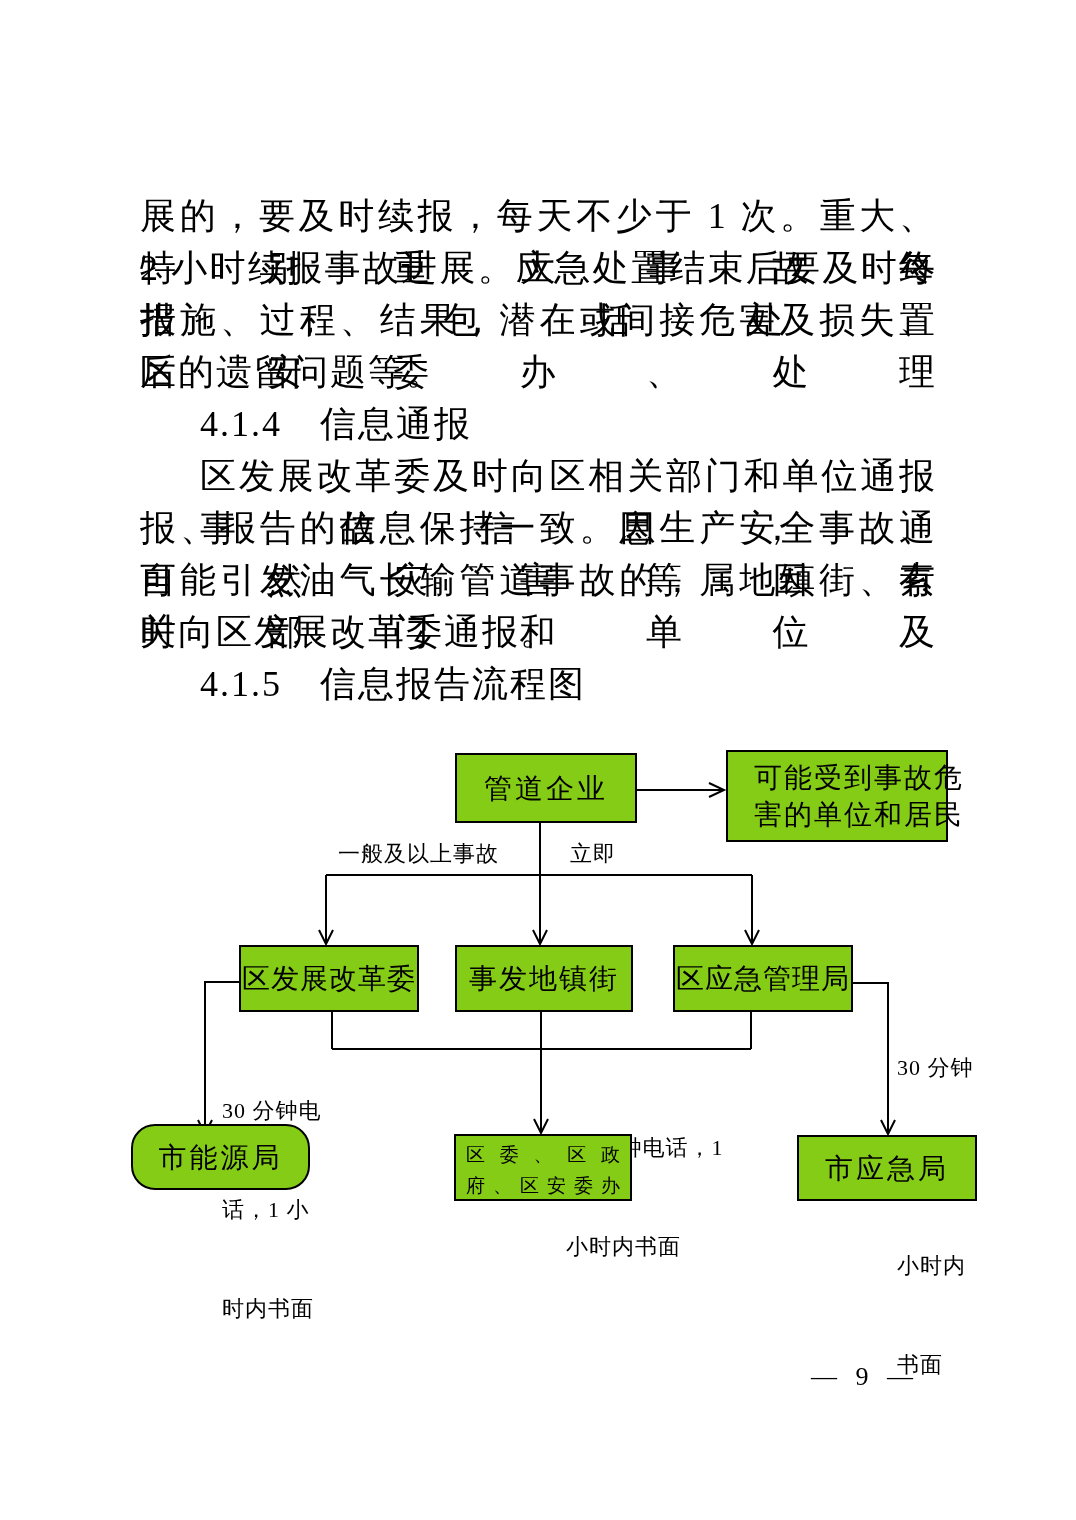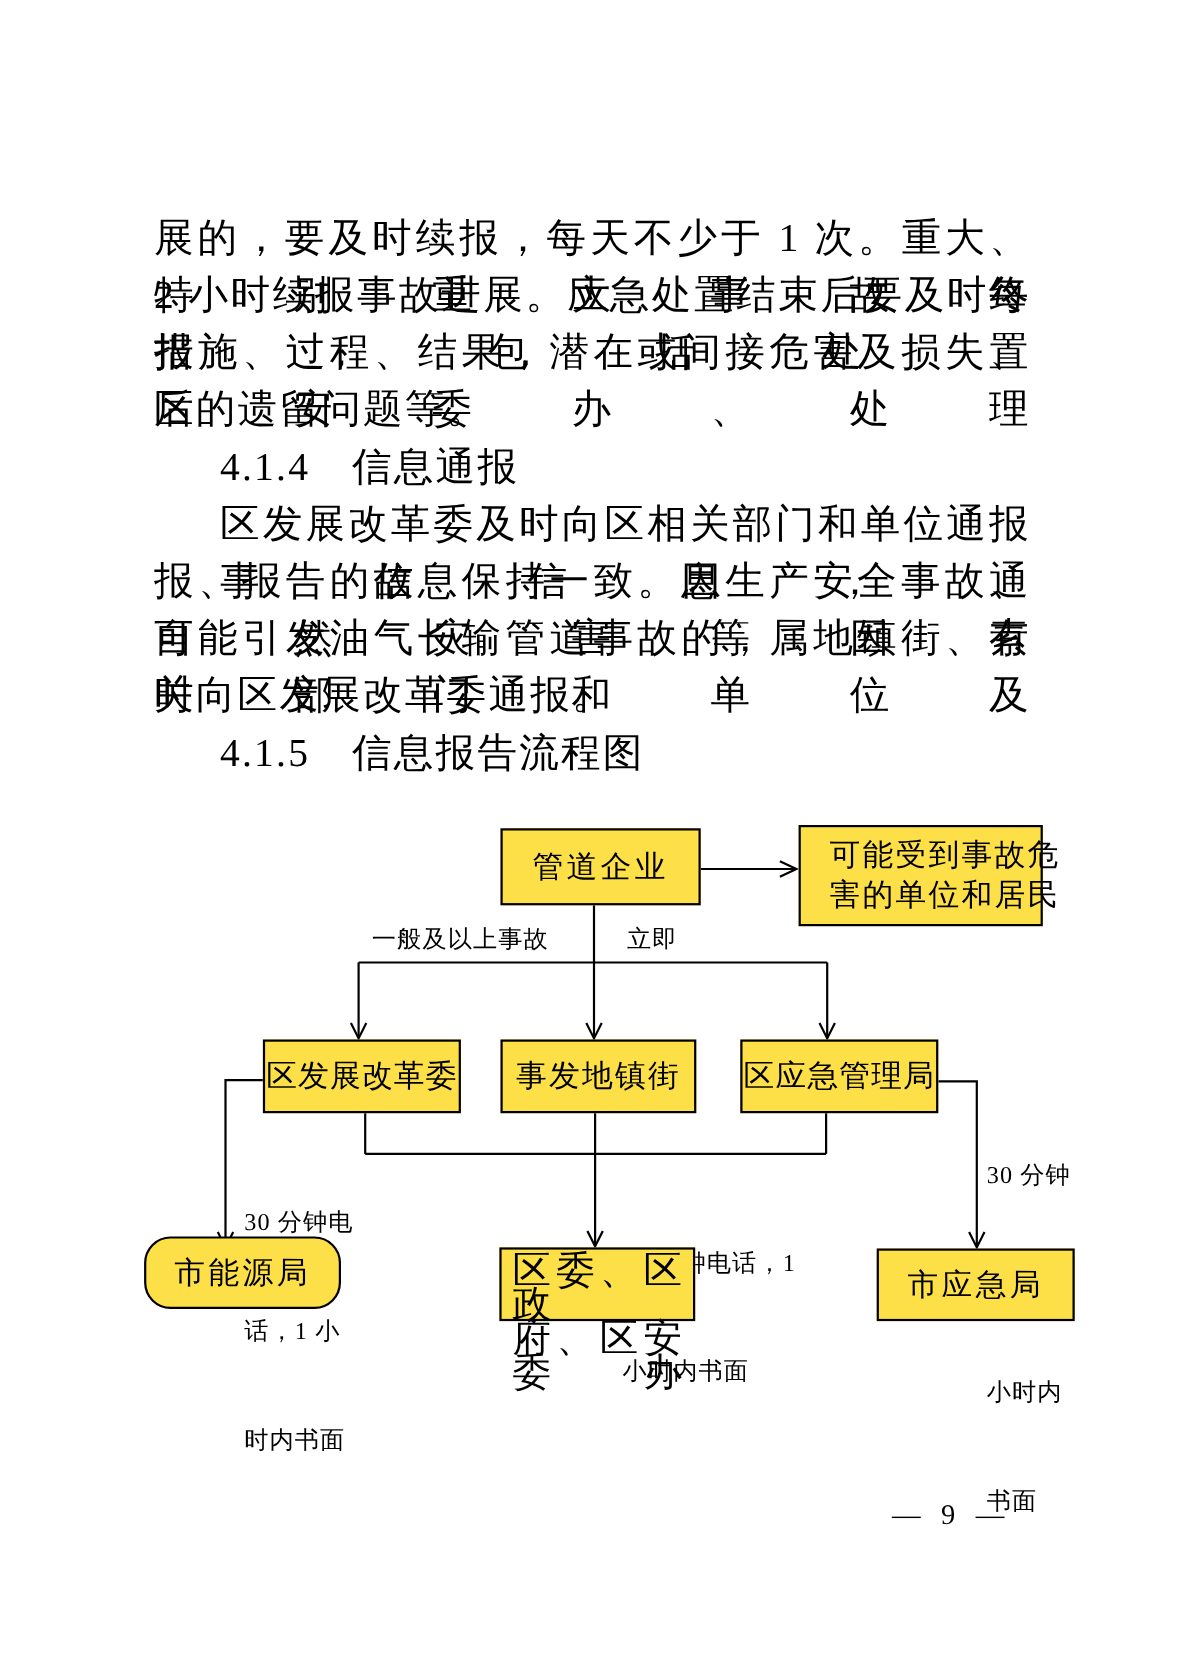--- a/index.html
+++ b/index.html
@@ -27,33 +27,33 @@
   .just { text-align: justify; text-align-last: justify; }
   .indent { padding-left: 60px; }
   .heading { letter-spacing: 2px; }
 
   
   .flow { position: absolute; left: 0; top: 740px; width: 1076px; height: 520px; }
   .flow svg { position: absolute; left: 0; top: 0; }
   .fbox {
     position: absolute;
     border: 2px solid #000;
-    background: #fde047;
+    background: #84cc16;
     display: flex; flex-direction: column;
     align-items: center; justify-content: center;
     font-size: 28px;
     letter-spacing: 3px;
     box-sizing: border-box;
     text-align: center;
   }
   .fbox .bl { line-height: 37px; white-space: nowrap; }
   .fbox-justify { display: block; padding: 3px 10px; }
   .fbox-justify .jl {
     text-align: justify; text-align-last: justify;
-    line-height: 31px; font-size: 35px; letter-spacing: 0;
+    line-height: 31px; font-size: 19px; letter-spacing: 0;
   }
   .elabel {
     position: absolute;
     font-size: 22px;
     line-height: 33px;
     letter-spacing: 1px;
     white-space: pre;
   }
   .pagenum {
     position: absolute;

